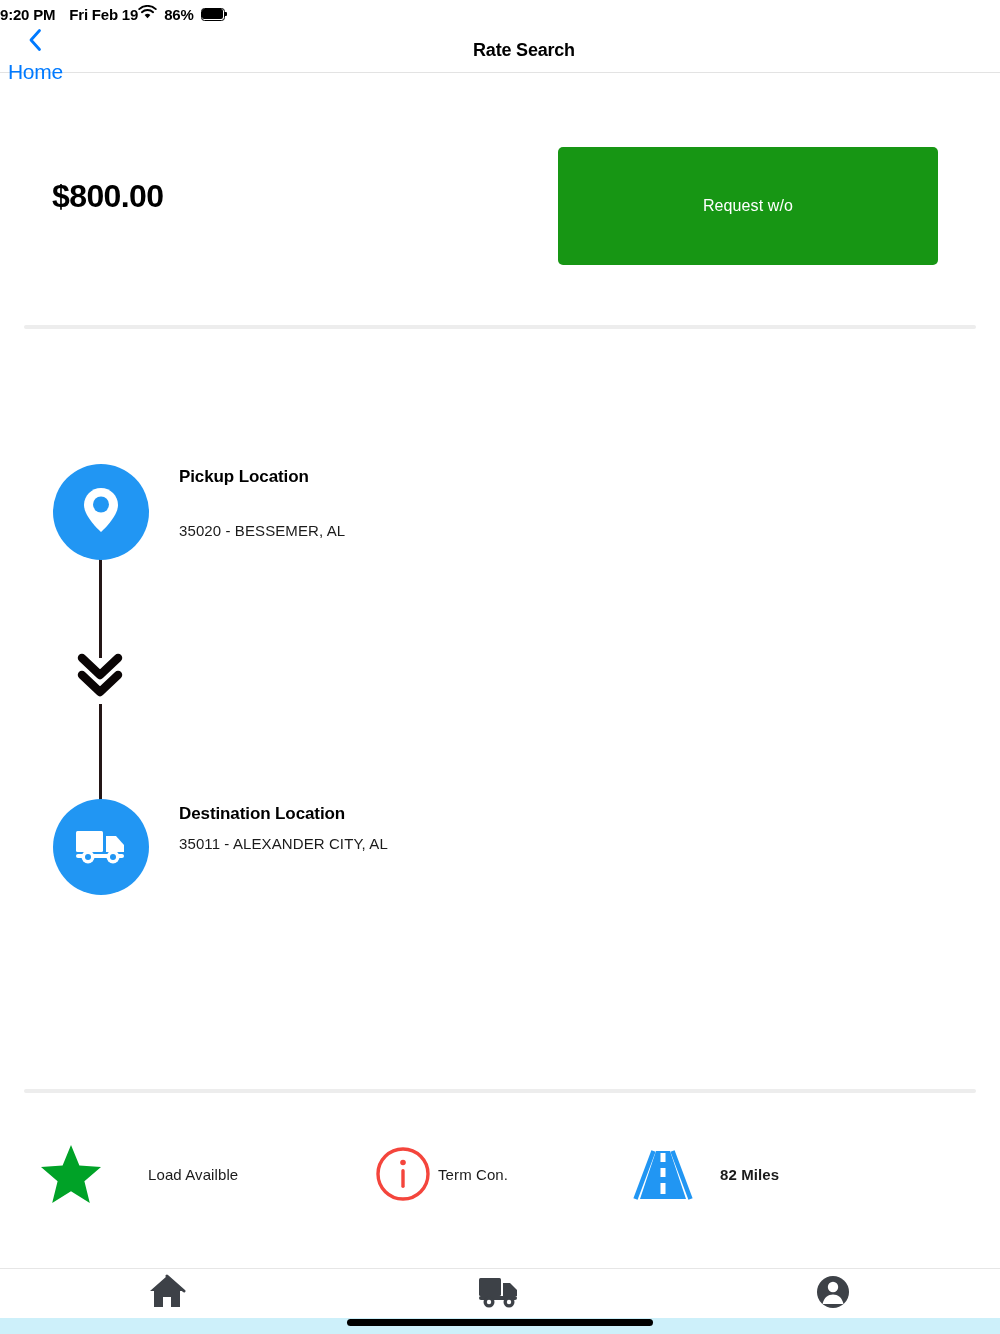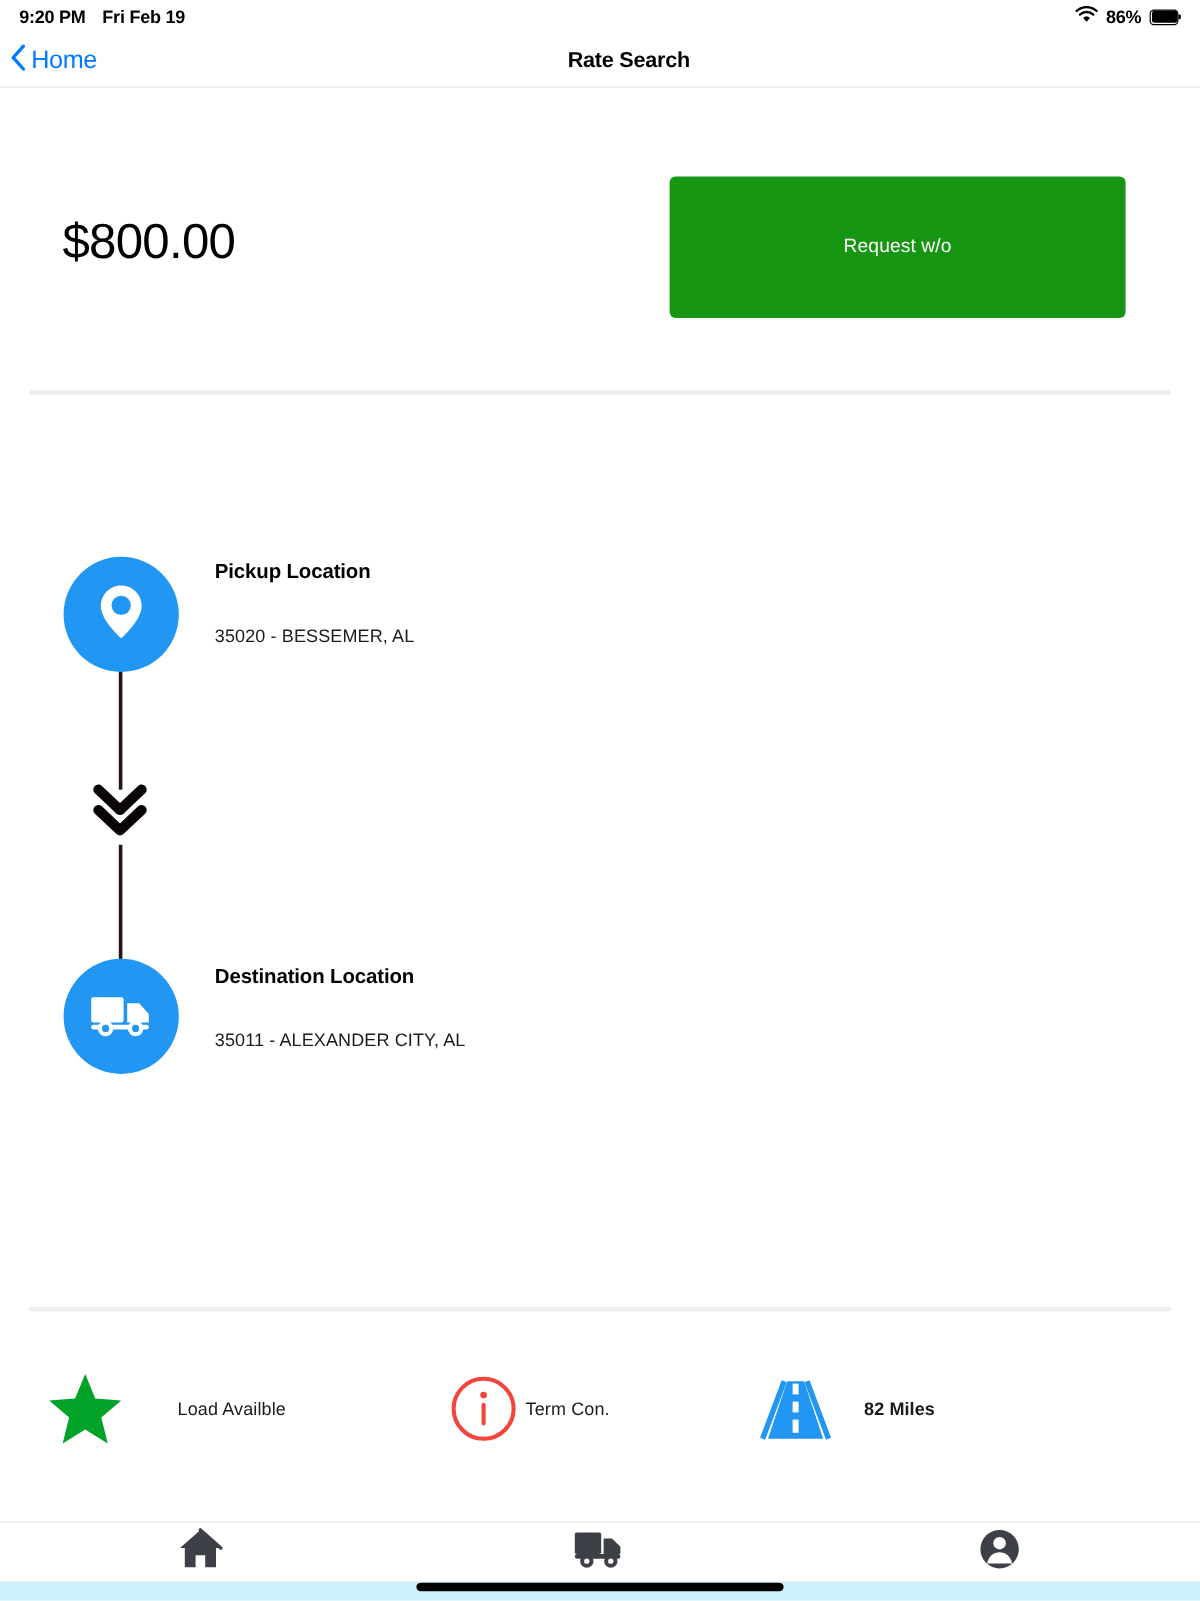--- a/index.html
+++ b/index.html
@@ -8,22 +8,22 @@
     font-family:"Liberation Sans", sans-serif;
     background:#ffffff;
     -webkit-font-smoothing:antialiased;
     overflow:hidden;
   }
   .screen { position:relative; width:1000px; height:1334px; background:#fff; }
 
   
   .status-bar{
     position:absolute; top:0; left:0; width:1000px; height:28px;
-    display:flex; align-items:center; justify-content:space-between;
-    padding:0 16px;
+    display:flex; align-items:center; 
+    padding:0 0;
   }
   .status-left{ display:flex; align-items:center; gap:14px; }
   .status-time{ font-size:15px; font-weight:bold; color:#000; letter-spacing:-0.2px;}
   .status-date{ font-size:15px; font-weight:bold; color:#000; letter-spacing:-0.2px;}
   .status-right{ display:flex; align-items:center; gap:7px; }
   .battery-pct{ font-size:15px; font-weight:bold; color:#000; letter-spacing:-0.2px;}
   .batt{ position:relative; width:26px; height:13px; }
   .batt-body{
     position:absolute; left:0; top:0; width:24px; height:13px;
     border:1.5px solid #000; border-radius:3.5px;
@@ -37,36 +37,36 @@
     background:#000; border-radius:0 1px 1px 0;
   }
 
   
   .nav-bar{
     position:absolute; top:28px; left:0; width:1000px; height:45px;
     border-bottom:1px solid #e3e3e3;
   }
   .nav-back{
     position:absolute; left:8px; top:0; height:45px;
-    display:flex; align-items:center; gap:4px; cursor:pointer;
+    display:flex; align-items:center; gap:4px; cursor:pointer;flex-direction:column;
   }
   .nav-back-label{ font-size:21px; color:#007AFF; letter-spacing:-0.3px; }
   .nav-title{
     position:absolute; left:0; top:0; width:1000px; height:45px;
     display:flex; align-items:center; justify-content:center;
     font-size:18px; font-weight:bold; color:#000; letter-spacing:-0.2px;padding-left:48px;
   }
 
   
   .rate-row{
     position:absolute; top:74px; left:0; width:1000px; height:240px;
   }
   .price{
     position:absolute; left:52px; top:104px;
-    font-size:41px; font-weight:normal; color:#000; letter-spacing:-0.6px;
+    font-size:32px; font-weight:bold; color:#000; letter-spacing:-0.6px;
   }
   .request-btn{
     position:absolute; left:558px; top:73px; width:380px; height:118px;
     background:#179614; border-radius:5px; border:none;
     display:flex; align-items:center; justify-content:center;
     cursor:pointer;
   }
   .request-btn-label{ font-size:16px; color:#fff; letter-spacing:0.1px; }
 
   
@@ -102,21 +102,21 @@
     font-size:17px; font-weight:bold; color:#000; letter-spacing:-0.1px;
   }
   .loc-title.pickup{ top:138px; }
   .loc-title.dest{ top:475px; }
 
   .loc-sub{
     position:absolute; left:179px;
     font-size:15px; color:#1b1b1b; letter-spacing:0.1px;
   }
   .loc-sub.pickup{ top:193px; }
-  .loc-sub.dest{ top:530px; }
+  .loc-sub.dest{ top:506px; }
 
   
   .info-row{
     position:absolute; top:1135px; left:0; width:1000px; height:95px;
     display:flex; align-items:flex-start;
   }
   .info-item{ display:flex; align-items:center; }
   .info-item.one{ position:absolute; left:36px; top:8px;text-align:center; }
   .info-item.two{ position:absolute; left:368px; top:8px; }
   .info-item.three{ position:absolute; left:628px; top:8px; }

